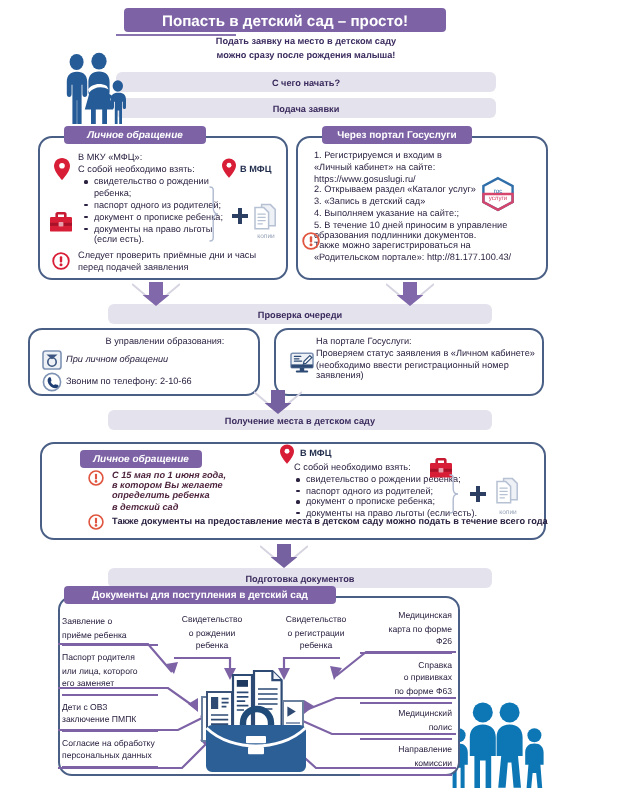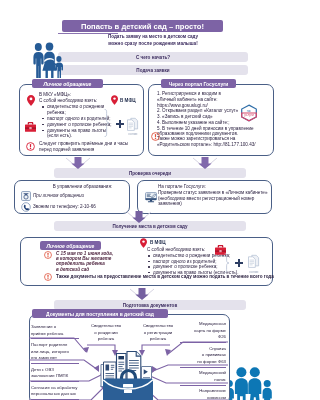--- a/index.html
+++ b/index.html
@@ -1,19 +1,19 @@
 <!DOCTYPE html>
 <html><head>
 <meta charset="utf-8">
 <style>
   html,body{margin:0;padding:0;}
   body{width:283px;height:400px;overflow:hidden;background:#ffffff;
        font-family:"Liberation Sans", sans-serif;position:relative;
        -webkit-font-smoothing:antialiased;}
-  .page{position:absolute;left:0;top:16px;width:283px;height:326px;}
+  .page{position:absolute;left:0;top:0;width:283px;height:326px;}
   .abs{position:absolute;}
   
   #title-bar{left:62px;top:4px;width:161px;height:12px;background:#7d63a5;
     border-radius:2px;color:#fff;font-size:7.6px;font-weight:bold;
     display:flex;align-items:center;justify-content:center;}
   #title-bar::after{content:"";position:absolute;left:-4px;top:13px;width:60px;height:1px;background:#8a74b0;}
   #sub1{left:58px;top:18px;width:190px;text-align:center;font-size:4.6px;color:#3b2b5e;font-weight:bold;}
   #sub2{left:58px;top:25px;width:190px;text-align:center;font-size:4.6px;color:#3b2b5e;font-weight:bold;}
   .lightbox{background:#e4e2ec;border-radius:3px;color:#3b2b5e;font-size:4.6px;
     display:flex;align-items:center;justify-content:center;font-weight:bold;}

